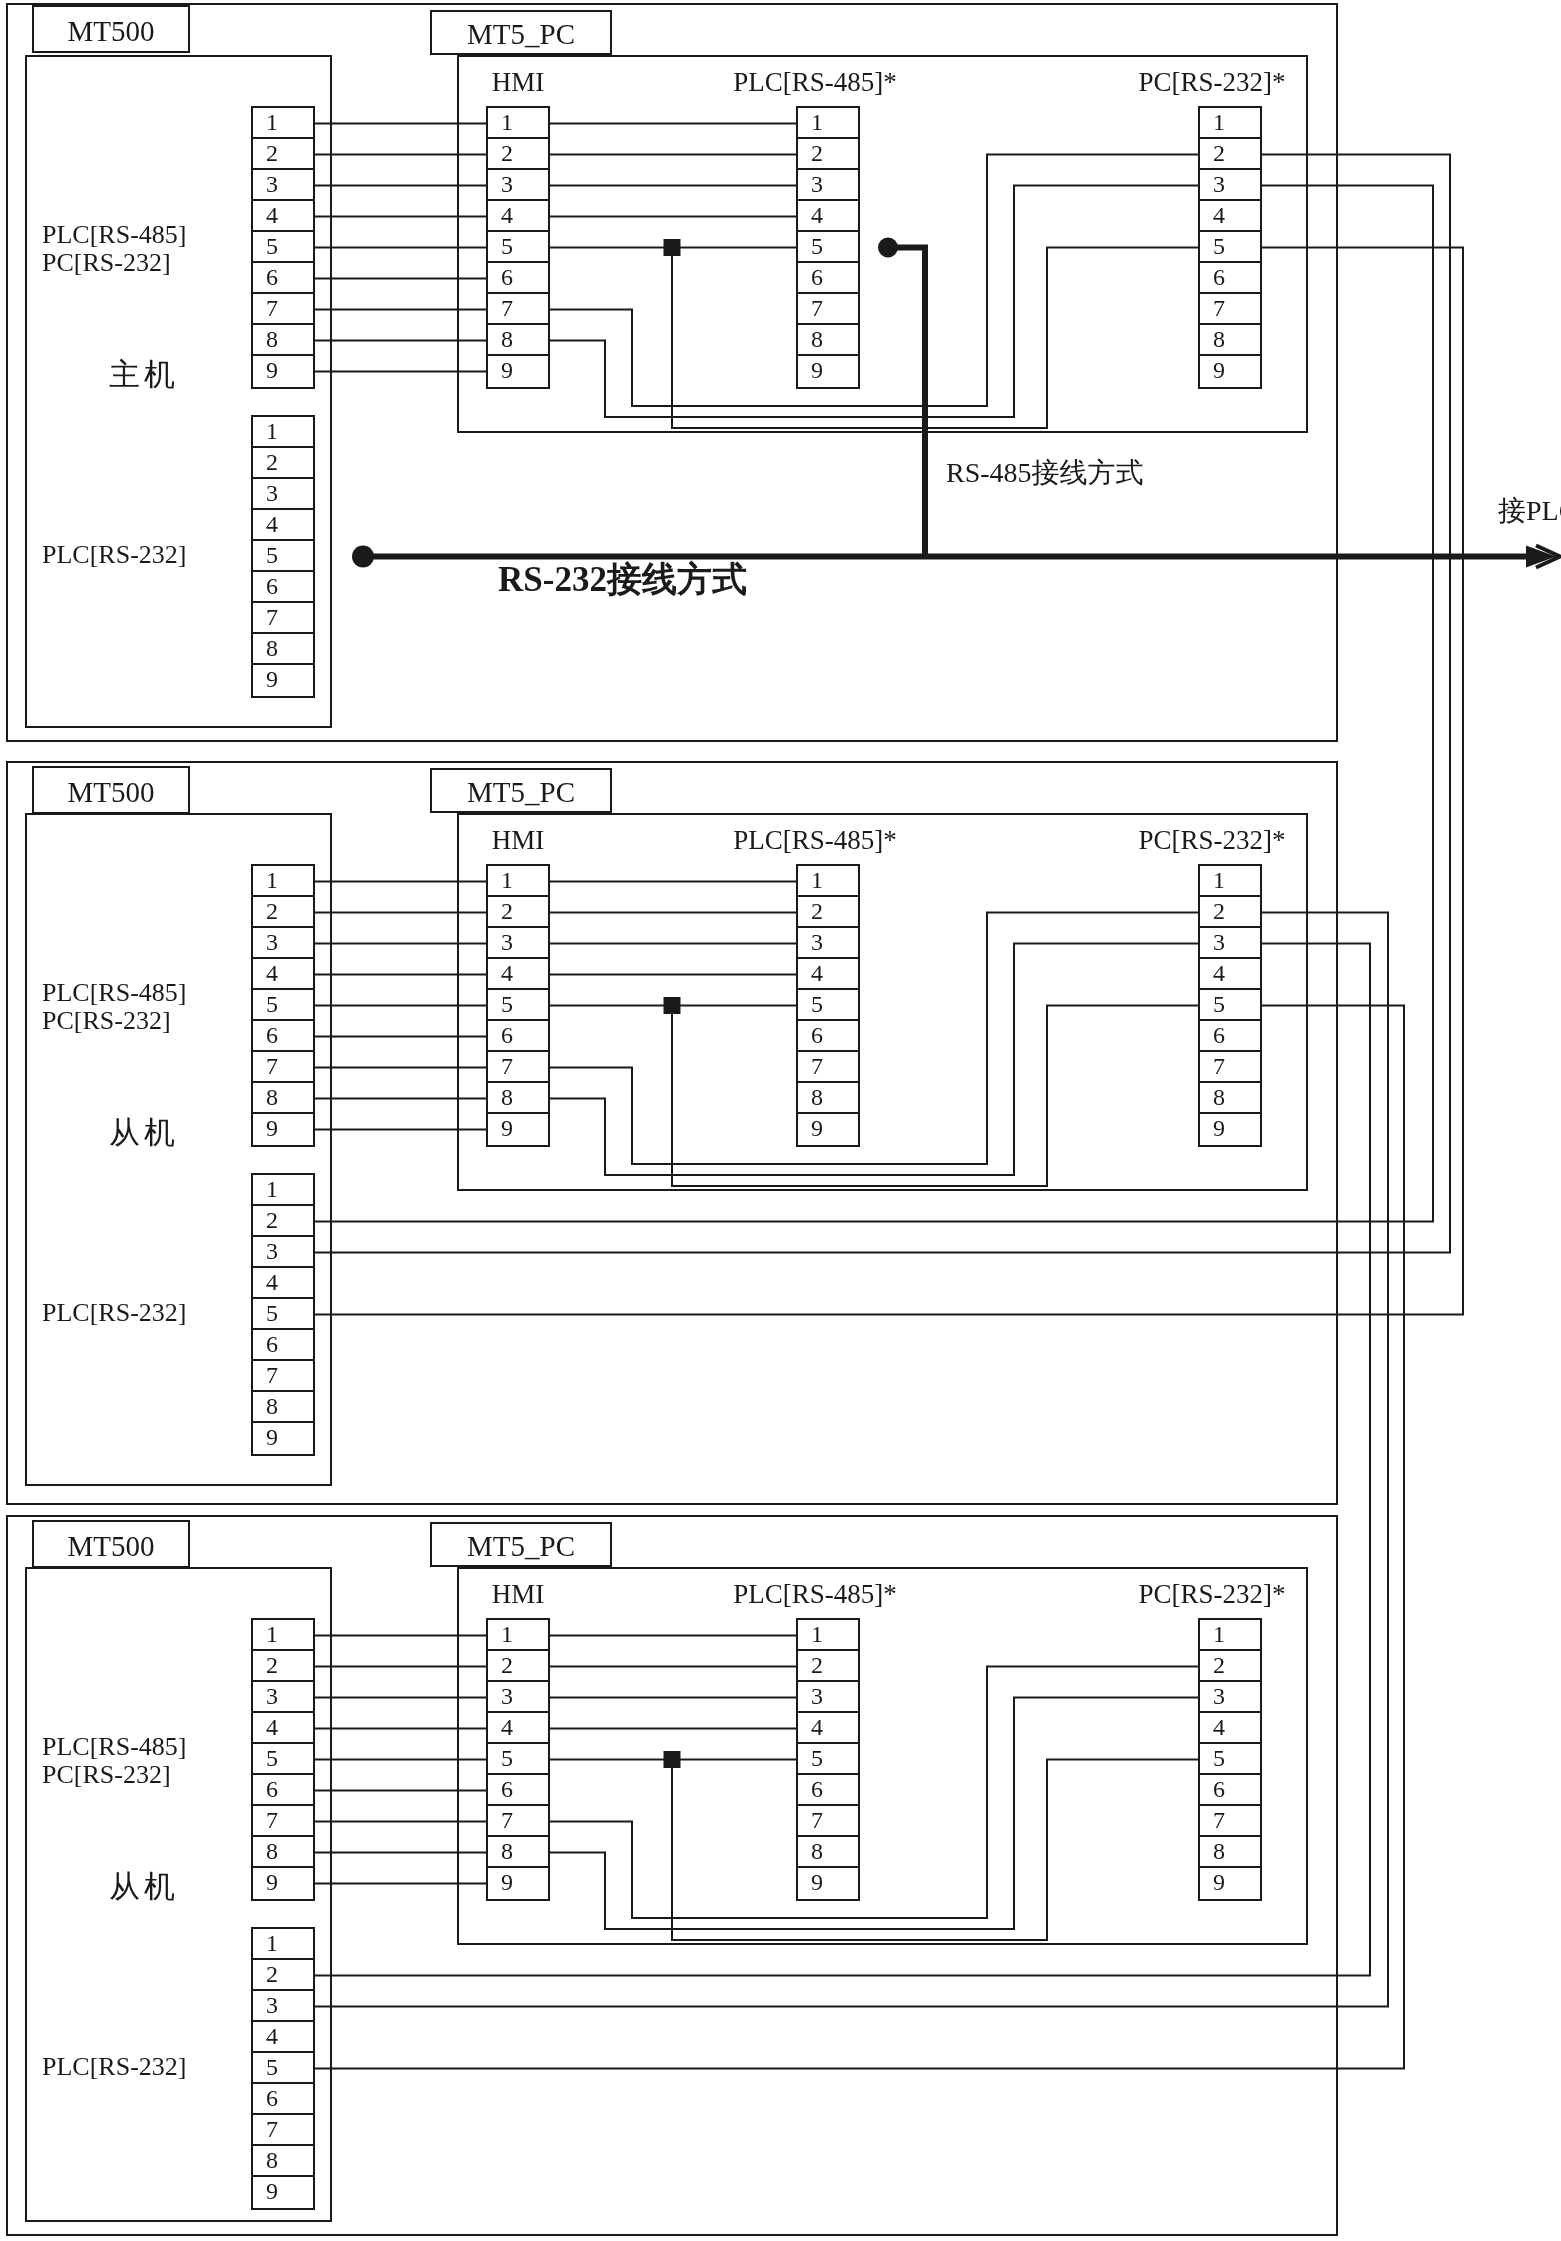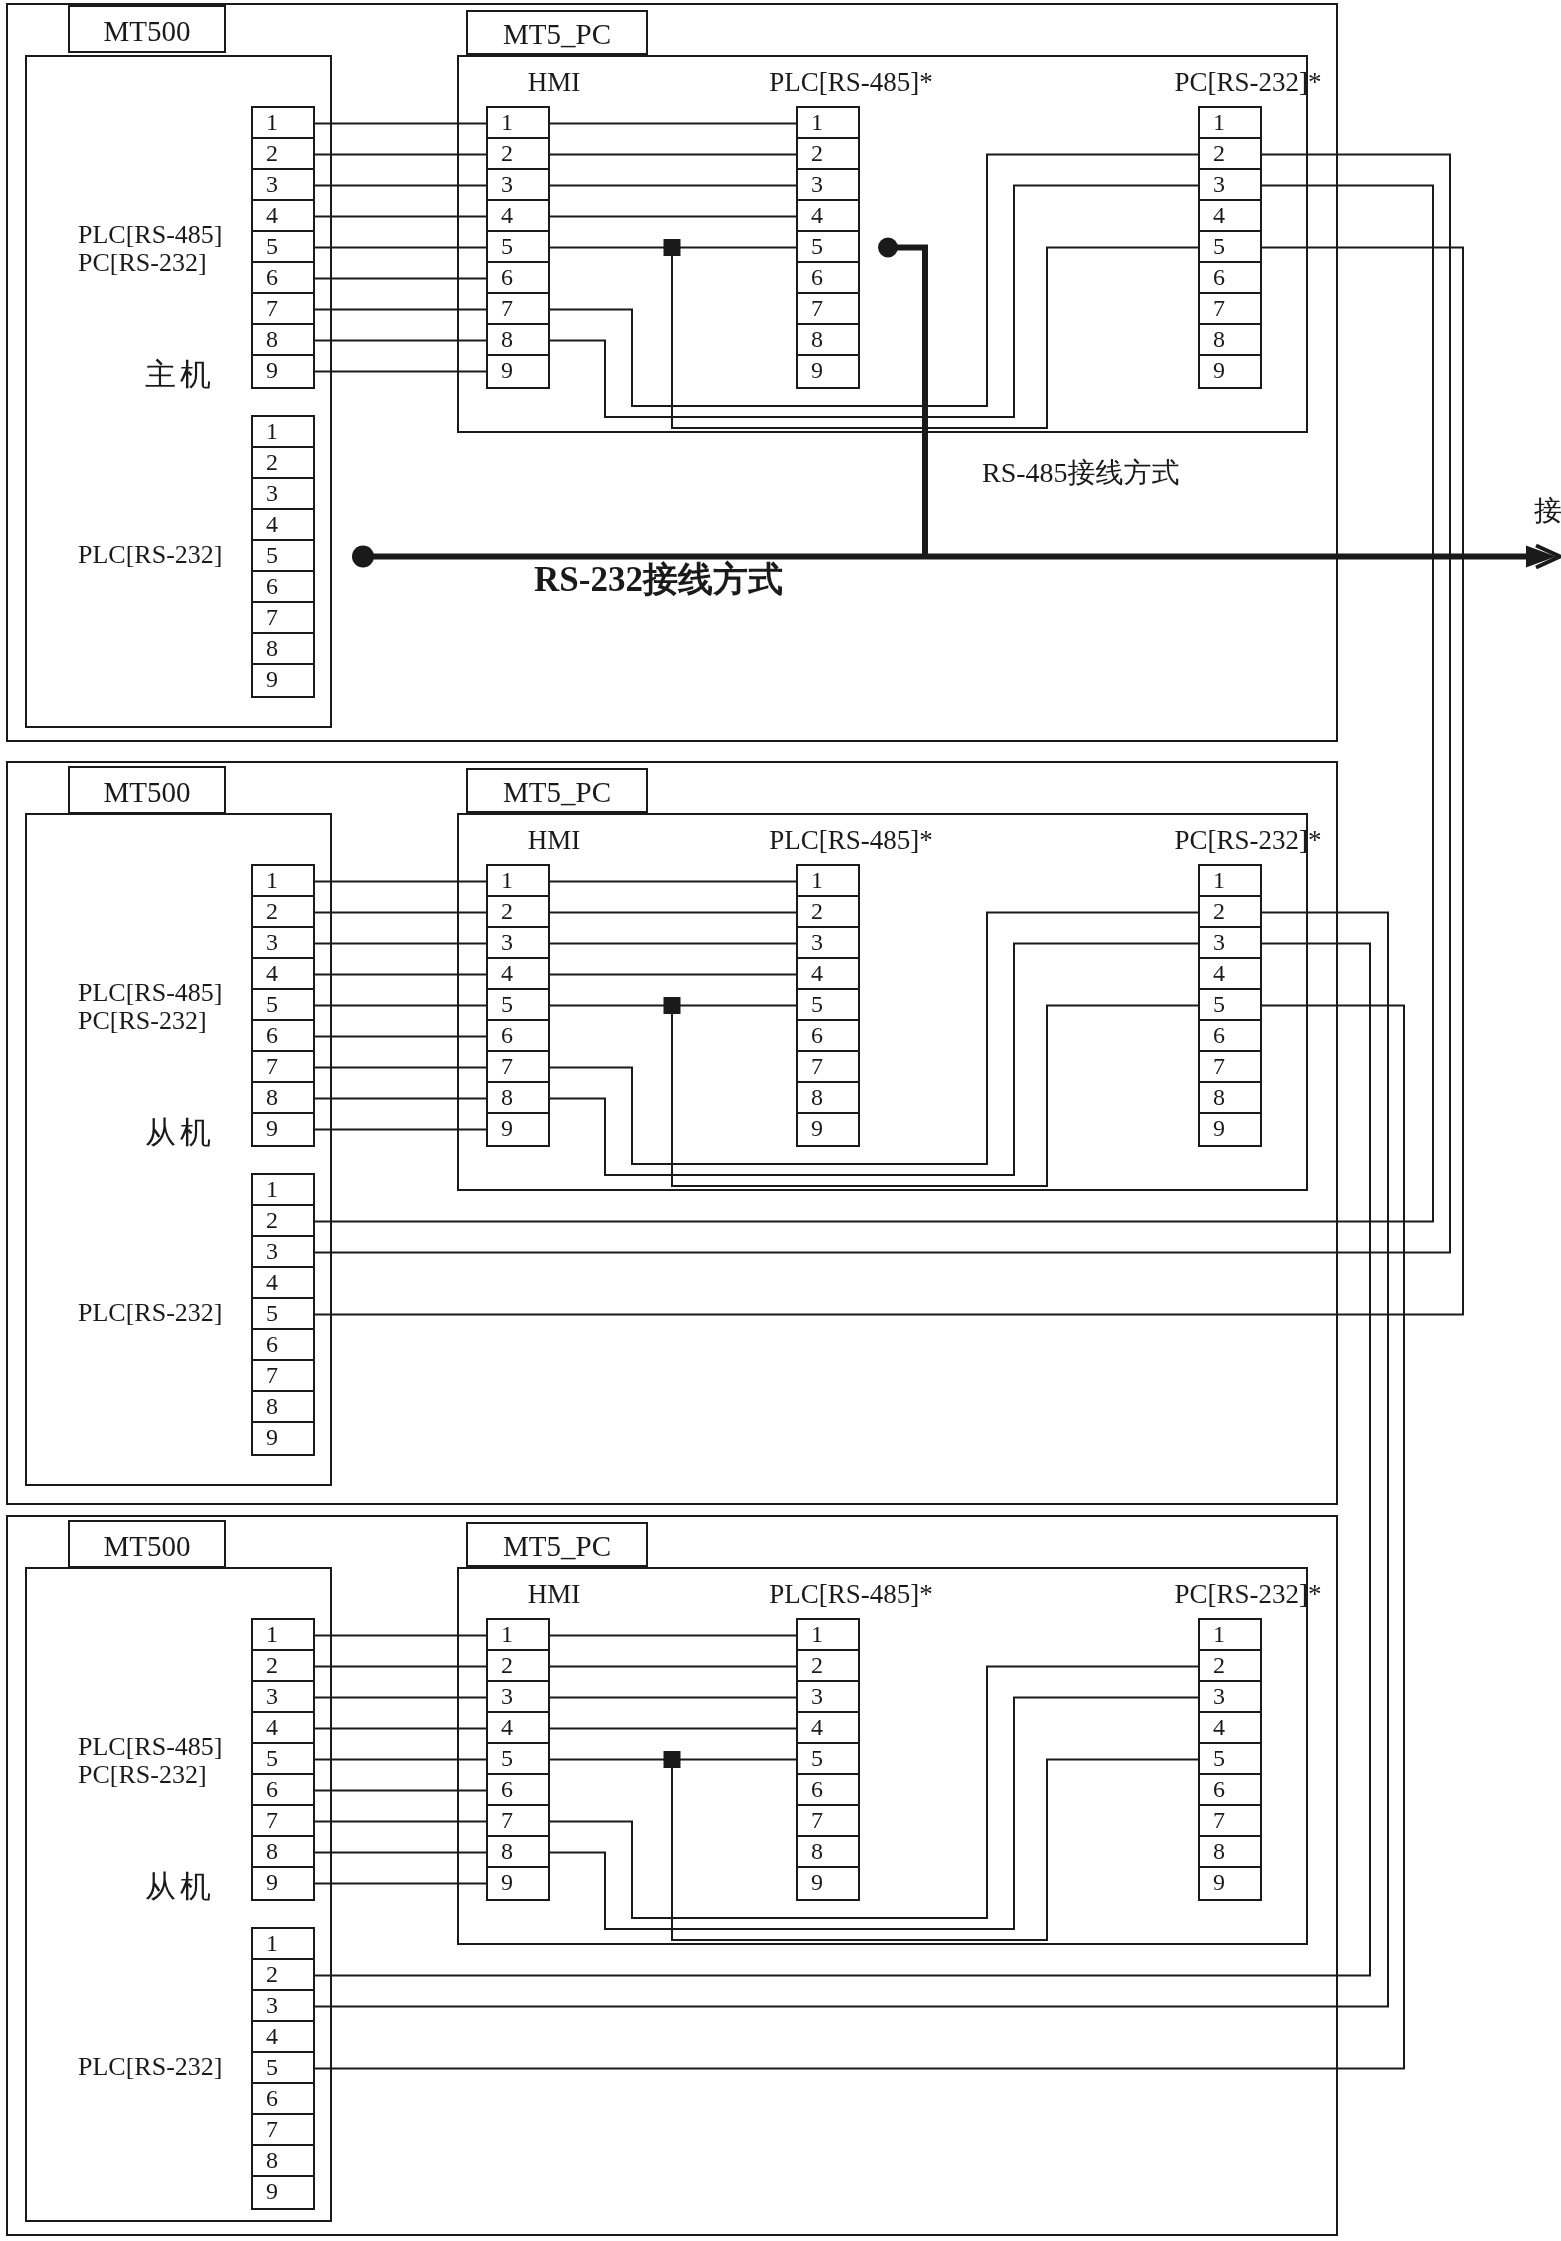--- a/index.html
+++ b/index.html
@@ -1,19 +1,19 @@
 <!DOCTYPE html>
 <html><head>
 <meta charset="utf-8">
 <style>
   html,body{margin:0;padding:0;background:#ffffff;}
   #canvas{position:relative;width:1561px;height:2241px;background:#fff;overflow:hidden;
           font-family:"Liberation Serif","DejaVu Serif",serif;color:#1a1a1a;}
   .box{position:absolute;border:2px solid #1a1a1a;background:transparent;box-sizing:border-box;}
-  .lbl{position:absolute;white-space:pre;line-height:1.08;margin-left:36px;}
+  .lbl{position:absolute;white-space:pre;line-height:1.08;}
   .center{}
   .conn{position:absolute;border:2px solid #1a1a1a;box-sizing:border-box;background:#fff;}
   .cell{box-sizing:border-box;height:31px;border-bottom:2px solid #1a1a1a;
         font-size:24px;padding-left:13px;line-height:29px;}
   .cell:last-child{border-bottom:none;}
   #wires{position:absolute;left:0;top:0;}
 </style>
 </head>
 <body>
 

